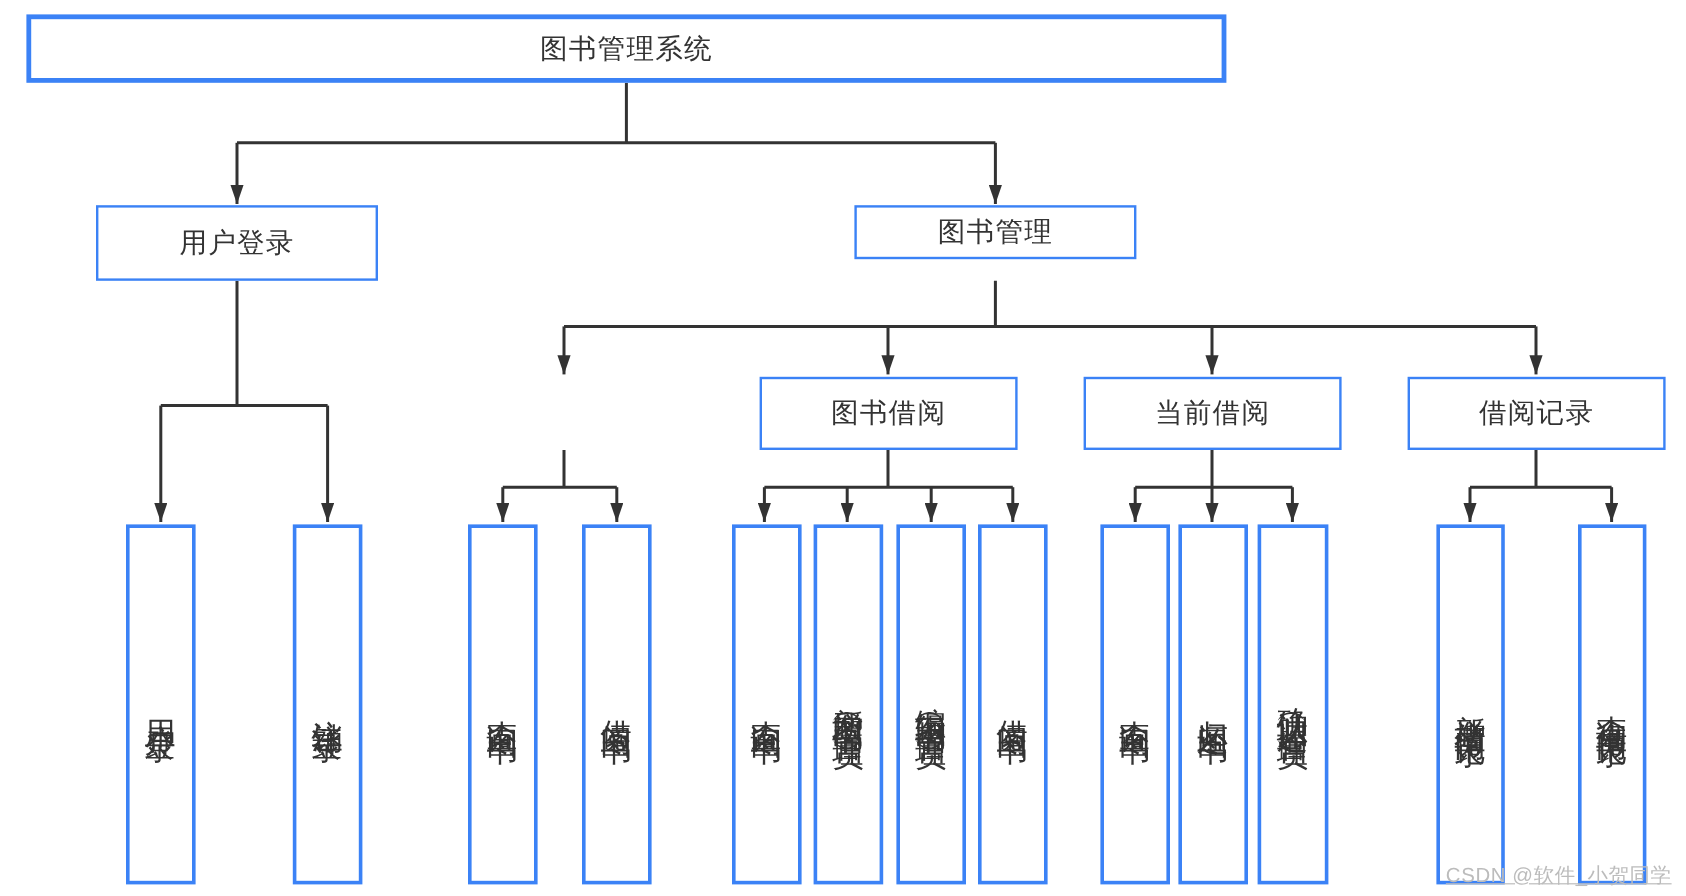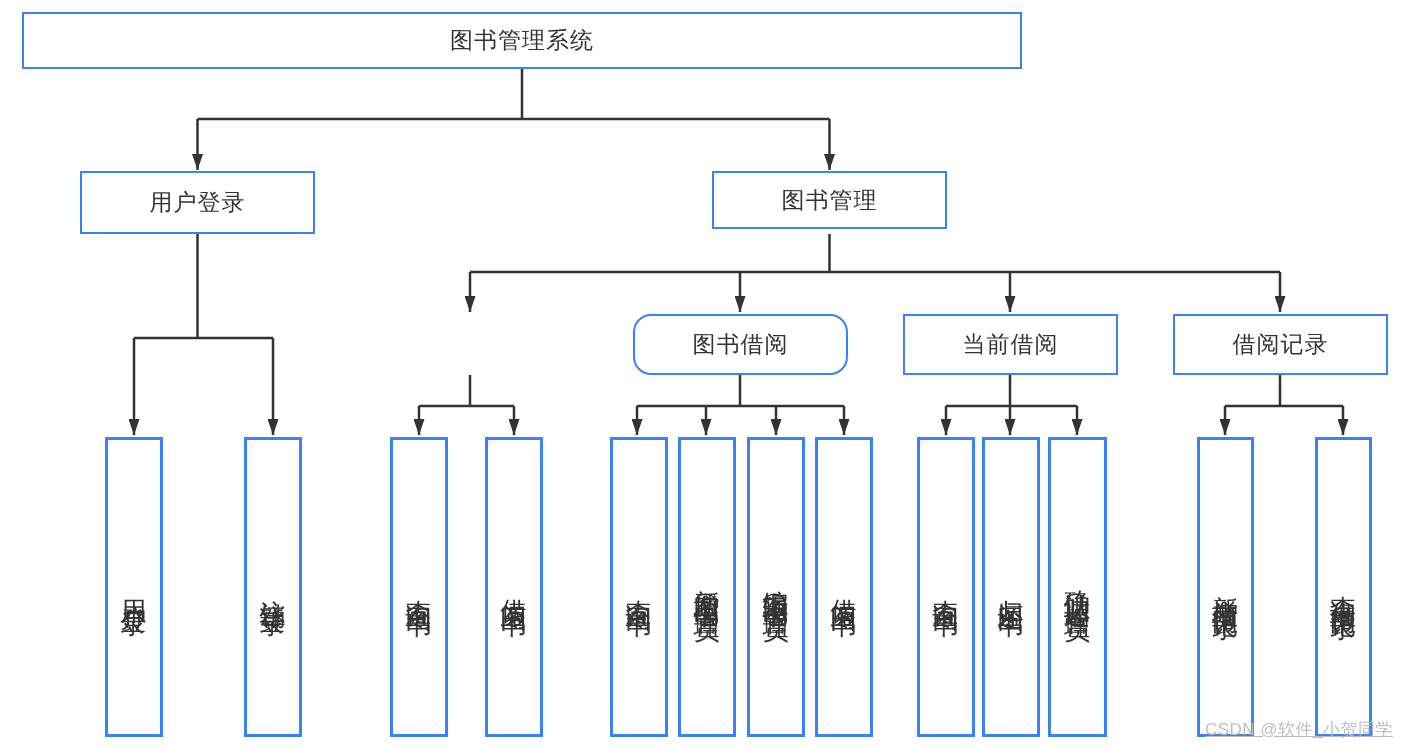--- a/index.html
+++ b/index.html
@@ -20,42 +20,42 @@
     left: 0;
     top: 0;
     width: 1405px;
     height: 747px;
     pointer-events: none;
   }
   .node {
     position: absolute;
     box-sizing: border-box;
     background: #ffffff;
-    border: 2px solid #3b82f6;
+    border: 4px solid #3b82f6;
     color: #333333;
     display: flex;
     align-items: center;
     justify-content: center;
     text-align: center;
   }
   .node.root {
     left: 22px; top: 12px; width: 1000px; height: 57px;
     font-size: 23px;
     letter-spacing: 1px;
   }
   .node.branch {
     font-size: 23px;
     letter-spacing: 1px;
     border-width: 2.5px;
   }
   .node.l1a { left: 80px;  top: 171px; width: 235px; height: 63px; }
-  .node.l1b { left: 712px; top: 171px; width: 235px; height: 58px; }
+  .node.l1b { left: 712px; top: 171px; width: 235px; height: 45px; }
   .node.l2  { top: 314px; height: 61px; width: 215px; }
   .node.l2a { left: 363px; }
-  .node.l2b { left: 633px; border-radius: 18px; }
+  .node.l2b { left: 633px; }
   .node.l2c { left: 903px; }
   .node.l2d { left: 1173px; }
   .node.leaf {
     top: 437px;
     height: 300px;
     width: 58px;
     border-width: 3px;
     font-size: 26px;
     letter-spacing: 4px;
     writing-mode: vertical-rl;

